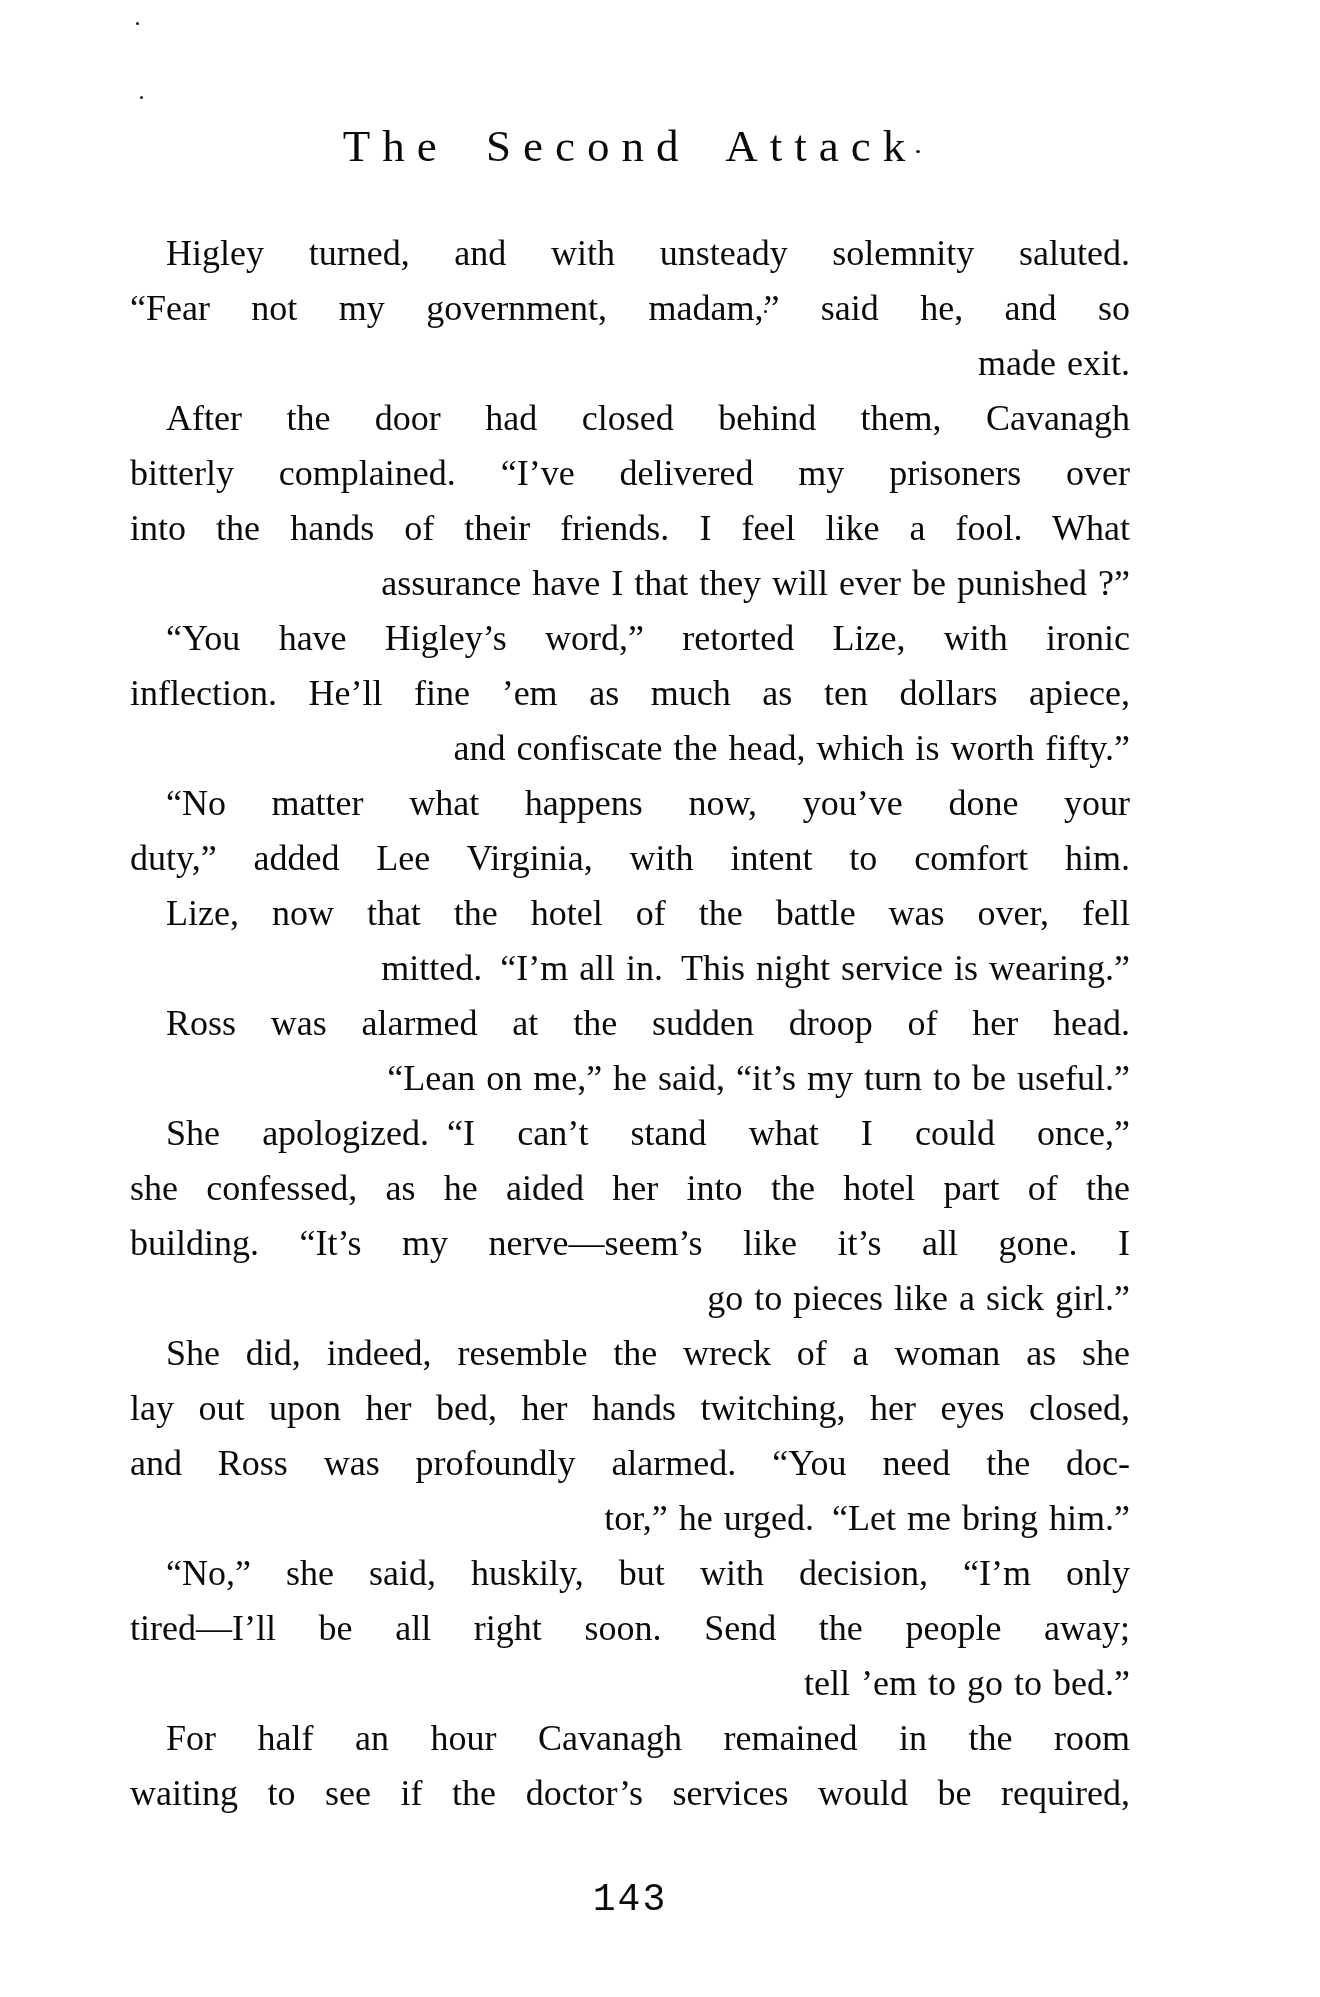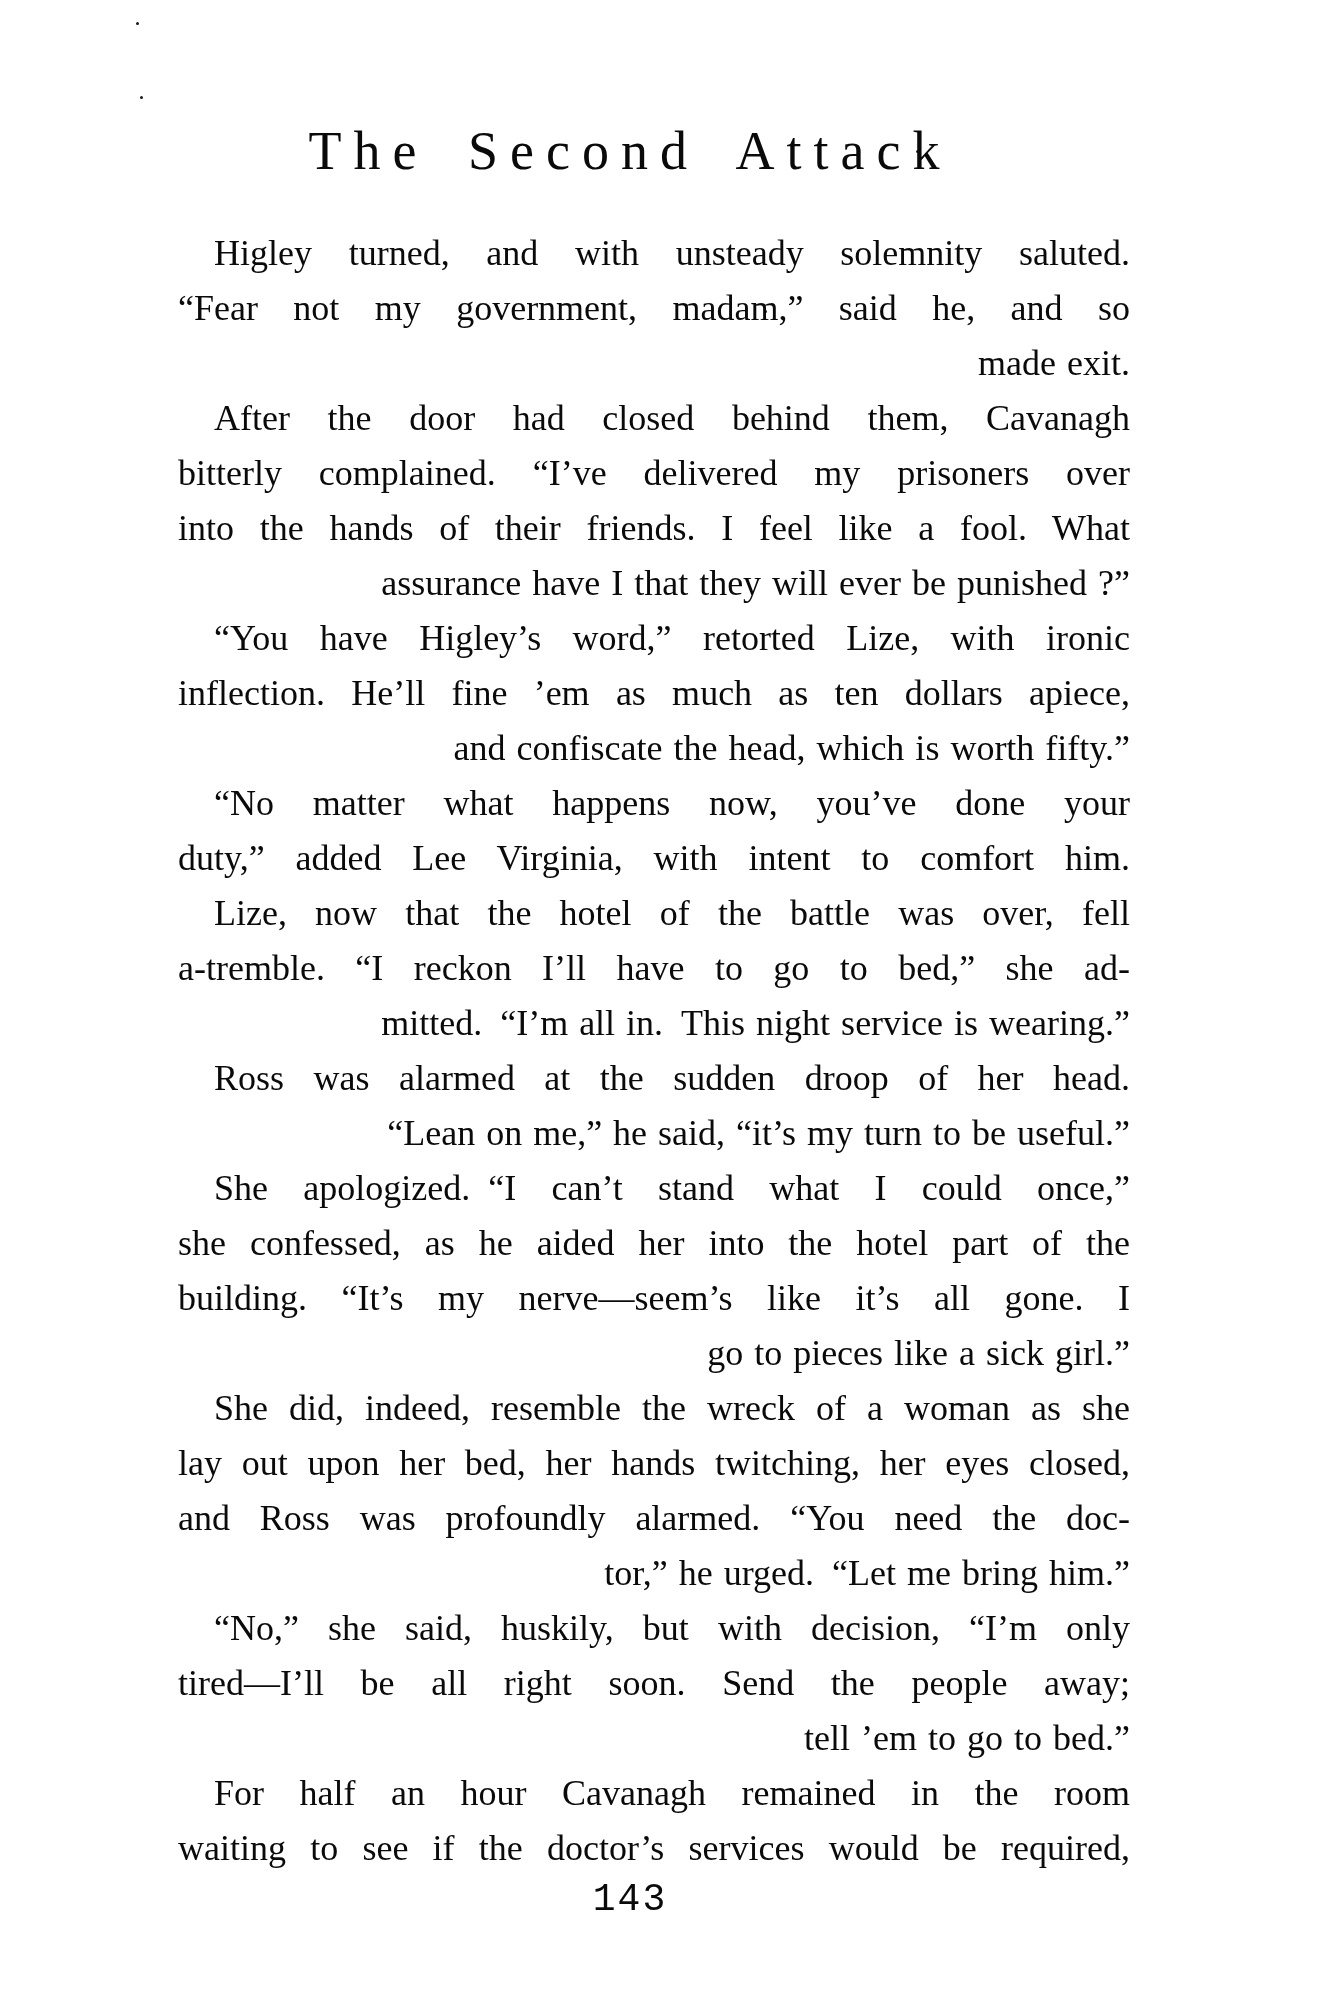--- a/index.html
+++ b/index.html
@@ -15,21 +15,21 @@
     color: #0a0a0a;
     font-family: "Liberation Serif", "DejaVu Serif", serif;
     overflow: hidden;
   }
   .chapter-title {
     position: absolute;
     top: 120px;
     left: 130px;
     width: 1000px;
     text-align: center;
-    font-size: 54px;
+    font-size: 45px;
     letter-spacing: 12px;
     word-spacing: 14px;
     white-space: nowrap;
   }
   .text-block {
     position: absolute;
     top: 226px;
     left: 130px;
     width: 1000px;
     font-size: 36px;
@@ -39,21 +39,20 @@
     line-height: 55px;
     text-align: right;
     word-spacing: 2px;
   }
   .line.indent {
     padding-left: 36px;
   }
   .line.justify {
     text-align: justify;
     text-align-last: justify;
-    margin-left: 48px;
   }
   .page-number {
     position: absolute;
     top: 1878px;
     left: 130px;
     width: 1000px;
     text-align: center;
     font-size: 38px;
     letter-spacing: 2px;
     font-family: Liberation Mono, monospace;
@@ -86,21 +85,20 @@
       <div class="line indent justify">After the door had closed behind them, Cavanagh</div>
       <div class="line justify">bitterly complained. “I’ve delivered my prisoners over</div>
       <div class="line justify">into the hands of their friends. I feel like a fool. What</div>
       <div class="line">assurance have I that they will ever be punished ?”</div>
       <div class="line indent justify">“You have Higley’s word,” retorted Lize, with ironic</div>
       <div class="line justify">inflection. He’ll fine ’em as much as ten dollars apiece,</div>
       <div class="line">and confiscate the head, which is worth fifty.”</div>
       <div class="line indent justify">“No matter what happens now, you’ve done your</div>
       <div class="line justify">duty,” added Lee Virginia, with intent to comfort him.</div>
       <div class="line indent justify">Lize, now that the hotel of the battle was over, fell</div>
-      <div class="line justify">a-tremble. “I reckon I’ll have to go to bed,” she ad-</div>
       <div class="line">mitted. “I’m all in. This night service is wearing.”</div>
       <div class="line indent justify">Ross was alarmed at the sudden droop of her head.</div>
       <div class="line">“Lean on me,” he said, “it’s my turn to be useful.”</div>
       <div class="line indent justify">She apologized. “I can’t stand what I could once,”</div>
       <div class="line justify">she confessed, as he aided her into the hotel part of the</div>
       <div class="line justify">building. “It’s my nerve—seem’s like it’s all gone. I</div>
       <div class="line">go to pieces like a sick girl.”</div>
       <div class="line indent justify">She did, indeed, resemble the wreck of a woman as she</div>
       <div class="line justify">lay out upon her bed, her hands twitching, her eyes closed,</div>
       <div class="line justify">and Ross was profoundly alarmed. “You need the doc-</div>

